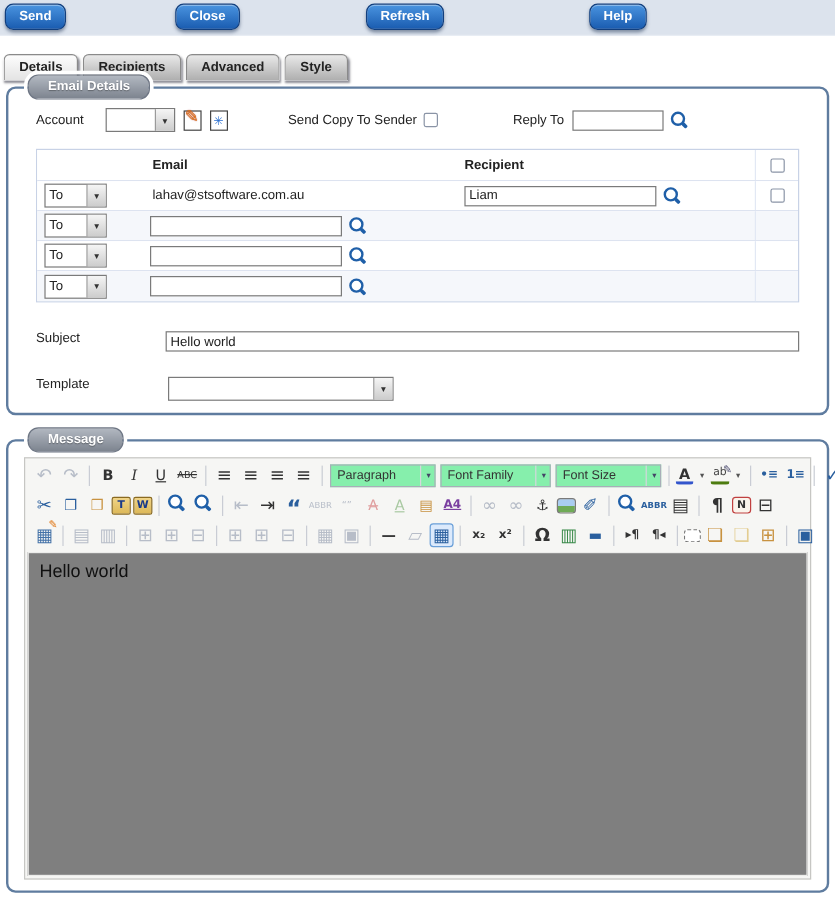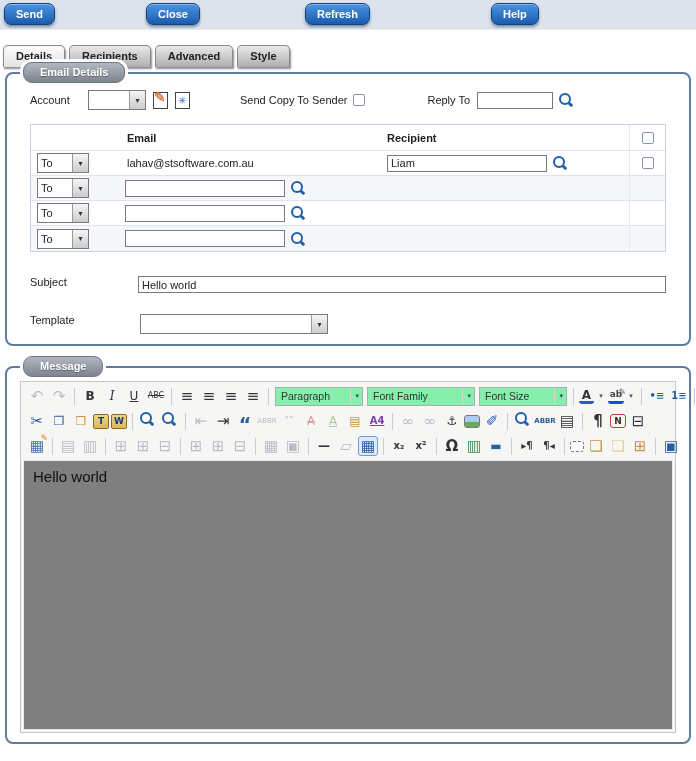--- a/index.html
+++ b/index.html
@@ -94,21 +94,21 @@
   .tb-icon { display:inline-flex; align-items:center; justify-content:center; width:20px; height:20px;
     margin:0 1px; font-size:12px; color:#444; border-radius:3px; cursor:pointer; flex:none;
     font-family:"DejaVu Sans",sans-serif; line-height:1; }
   .big{font-size:15px} .tiny{font-size:8px} .tiny2{font-size:10px} .nano{font-size:7px;letter-spacing:0}
   .bld{font-weight:bold} .ital{font-style:italic;font-family:"DejaVu Serif",serif}
   .und{text-decoration:underline} .strike{text-decoration:line-through}
   .dis{color:#b7bdc8} .blu{color:var(--accent-blue,#2a5f9e)} .dark{color:#333}
   .amb{color:#c89240} .amb2{color:#e3cd92} .pur{color:#7a3fa0}
   .redd{color:#e0a0a0} .grnd{color:#a9c9a2}
   .fore{color:#333;font-weight:bold;border-bottom:3px solid #3355cc;height:16px;width:15px}
-  .back{font-size:9px;font-weight:bold;border-bottom:3px solid #1d4ed8;height:15px;width:16px;position:relative}
+  .back{font-size:9px;font-weight:normal;border-bottom:3px solid #4d7c0f;height:15px;width:16px;position:relative}
   .back::after{content:"✎";position:absolute;right:-2px;top:-1px;font-size:9px;color:#557}
   .mini-arrow{width:10px;font-size:7px;color:#555}
   .quo{font-size:19px;font-weight:bold;padding-top:6px}
   .nbsp{border:1px solid #c04040;color:#333;font-size:9px;font-weight:bold;width:16px;height:14px;background:#faf4ec}
   .clip{width:16px;height:15px;background:linear-gradient(#f0d488,#ddb858);border:1px solid #8a6a20;
     border-radius:2px;color:#1a3a8a;font-size:9px;font-weight:bold}
   .pic{width:16px;height:13px;border:1px solid #7a7a7a;background:linear-gradient(#aacdf0 55%,#6faa56 55%)}
   .dash{width:14px;height:11px;border:1px dashed #777;background:#fff}
   .film{color:#3a8a4a}
   .act{border:1px solid #6a9fd8;background:#dceafc}
@@ -269,21 +269,21 @@
           <span class="tb-sep"></span>
           <span class="tb-icon dark big">≡</span>
           <span class="tb-icon dark big">≡</span>
           <span class="tb-icon dark big">≡</span>
           <span class="tb-icon dark big">≡</span>
           <span class="tb-sep"></span>
           <span class="tb-select" style="width: 88px;">
             <span>Paragraph</span>
             <span class="tb-select-arrow">▾</span>
           </span>
-          <span class="tb-select" style="width: 108px;">
+          <span class="tb-select" style="width: 92px;">
             <span>Font Family</span>
             <span class="tb-select-arrow">▾</span>
           </span>
           <span class="tb-select" style="width: 88px;">
             <span>Font Size</span>
             <span class="tb-select-arrow">▾</span>
           </span>
           <span class="tb-sep"></span>
           <span class="tb-icon fore">A</span>
           <span class="tb-icon mini-arrow">▾</span>

